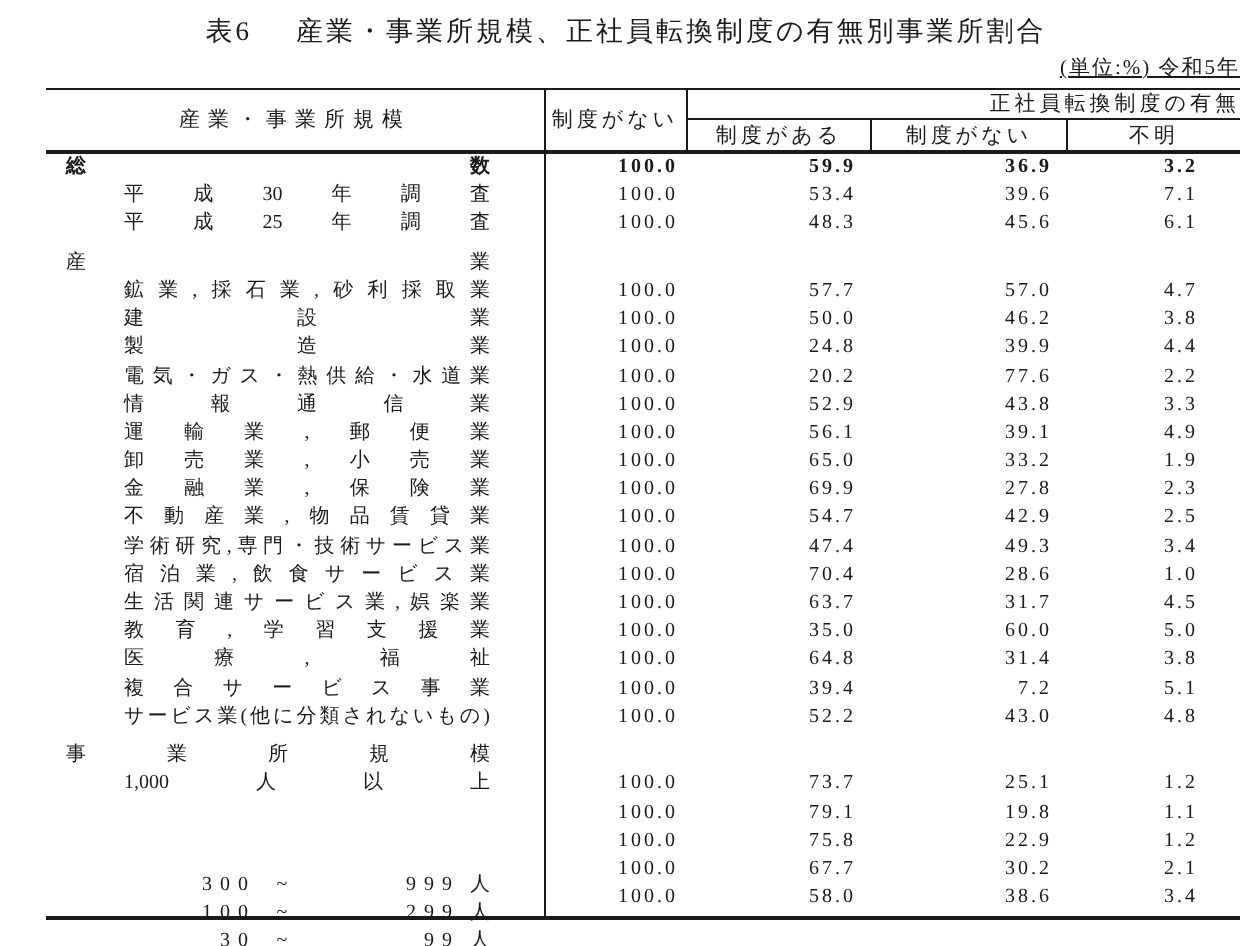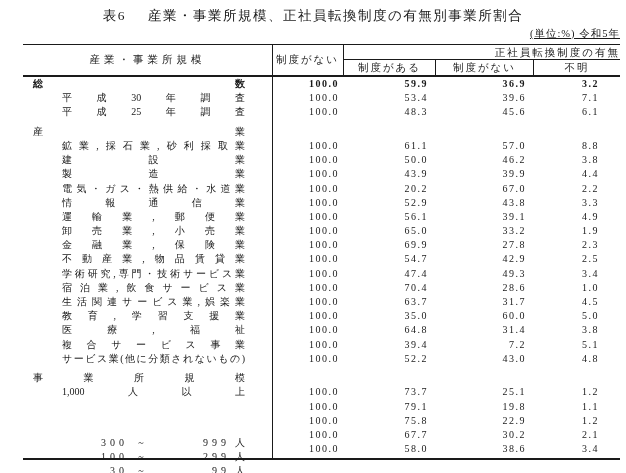--- a/index.html
+++ b/index.html
@@ -132,49 +132,49 @@
         <div class="row">
           <div class="lbl-wrap">
             <div class="lbl j ind0">産業</div>
           </div>
         </div>
         <div class="row">
           <div class="lbl-wrap">
             <div class="lbl j ind1">鉱業,採石業,砂利採取業</div>
           </div>
           <div class="val v1">100.0</div>
-          <div class="val v2">61.1</div>
+          <div class="val v2">57.7</div>
           <div class="val v3">57.0</div>
-          <div class="val v4">8.8</div>
+          <div class="val v4">4.7</div>
         </div>
         <div class="row">
           <div class="lbl-wrap">
             <div class="lbl j ind1">建設業</div>
           </div>
           <div class="val v1">100.0</div>
           <div class="val v2">50.0</div>
           <div class="val v3">46.2</div>
           <div class="val v4">3.8</div>
         </div>
         <div class="row">
           <div class="lbl-wrap">
             <div class="lbl j ind1">製造業</div>
           </div>
           <div class="val v1">100.0</div>
-          <div class="val v2">43.9</div>
+          <div class="val v2">24.8</div>
           <div class="val v3">39.9</div>
           <div class="val v4">4.4</div>
         </div>
         <div class="row">
           <div class="lbl-wrap">
             <div class="lbl j ind1">電気・ガス・熱供給・水道業</div>
           </div>
           <div class="val v1">100.0</div>
           <div class="val v2">20.2</div>
-          <div class="val v3">67.0</div>
+          <div class="val v3">77.6</div>
           <div class="val v4">2.2</div>
         </div>
         <div class="row">
           <div class="lbl-wrap">
             <div class="lbl j ind1">情報通信業</div>
           </div>
           <div class="val v1">100.0</div>
           <div class="val v2">52.9</div>
           <div class="val v3">43.8</div>
           <div class="val v4">3.3</div>

